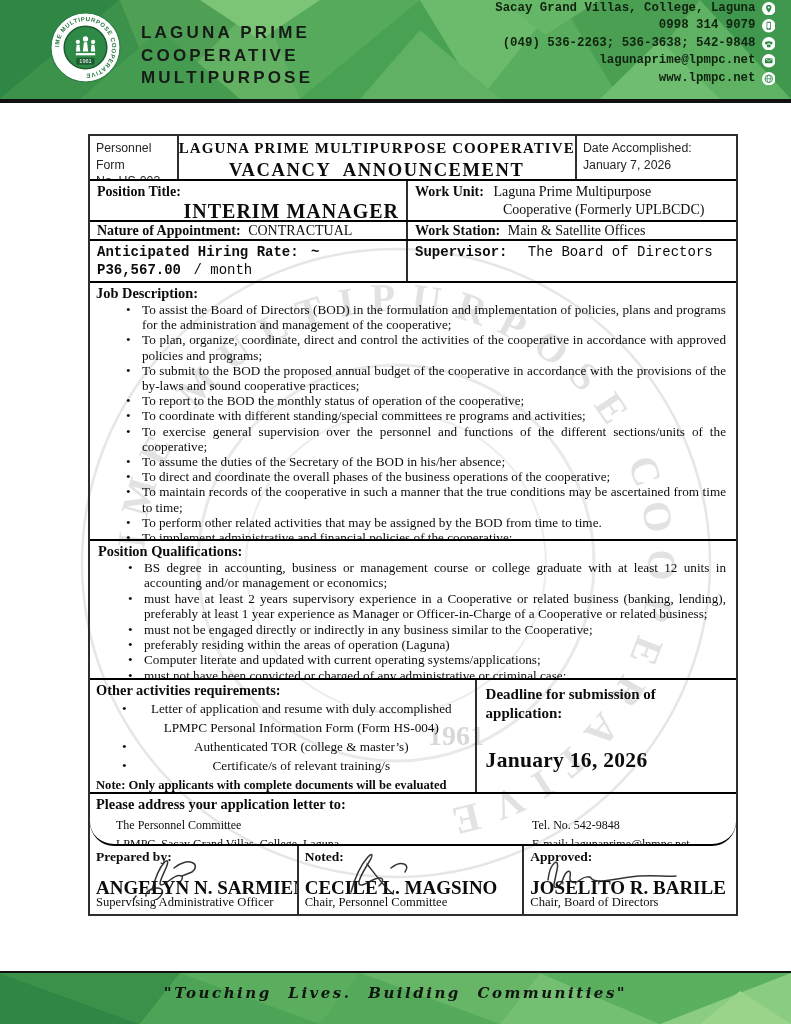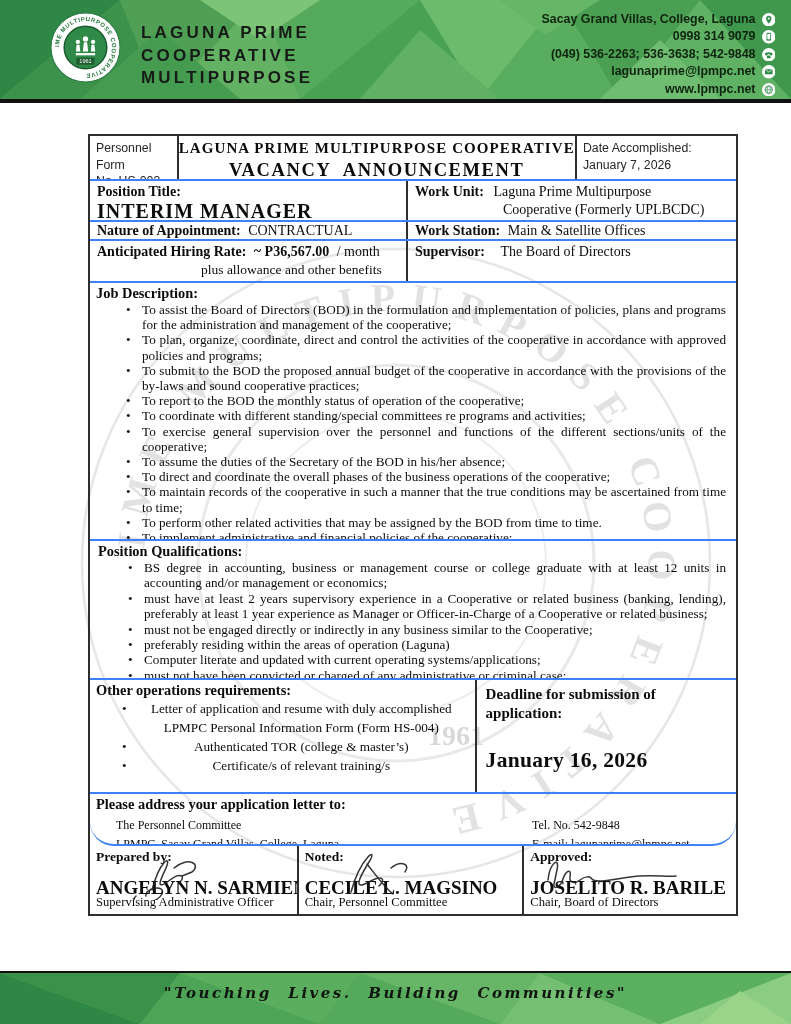--- a/index.html
+++ b/index.html
@@ -11,55 +11,55 @@
   
   .top-band { position:absolute; top:0; left:0; width:791px; height:99px; overflow:hidden; }
   .top-band svg.mosaic { position:absolute; inset:0; }
   .top-rule { position:absolute; top:99px; left:0; width:791px; height:4px; background:#111111; }
 
   .logo-wrap { position:absolute; top:12px; left:50px; width:71px; height:71px; }
 
   .orgname { position:absolute; left:141px; top:22px; font-family:"Liberation Sans",sans-serif;
              font-weight:bold; font-size:17px; letter-spacing:3.2px; line-height:22.5px; color:#171b17; }
 
-  .contacts { position:absolute; right:16px; top:11px; font-family:Liberation Sans, sans-serif;
+  .contacts { position:absolute; right:16px; top:0; font-family:Liberation Mono, monospace;
               font-weight:bold; font-size:12.4px; line-height:17.4px; color:#10230f; }
   .contact-row { display:flex; justify-content:flex-end; align-items:center; gap:6px; }
   .cicon { width:13.5px; height:13.5px; flex:0 0 auto; display:inline-block; }
 
   
   .watermark { position:absolute; left:62px; top:233px; width:668px; height:660px; z-index:1; pointer-events:none; }
 
   
   .doc { position:absolute; left:88px; top:134px; width:650px; border:2px solid #2e2e2e; z-index:2; background:transparent; }
-  .r { display:flex; border-bottom:2px solid #3b82f6; }
+  .r { display:flex; border-bottom:2px solid #000000; }
   .r:last-child { border-bottom:none; }
   .c { overflow:hidden; position:relative; }
   .c.bdr { border-right:2px solid #2e2e2e; }
 
   .r1 { height:45px; }
   .r2 { height:41px; }
   .r3 { height:19px; }
-  .r4 { height:42px; }
+  .r4 { height:42px;font-family:Liberation Mono, monospace; }
   .r-job  { height:258px; }
   .r-qual { height:139px; }
   .r-req  { height:114px; }
   .r-addr { height:52px;border-radius:24px; }
   .r-sig  { height:68px; }
 
   .sans-cell { font-family:"Liberation Sans",sans-serif; font-size:12.3px; line-height:16.5px;
                color:#262626; padding:4px 6px; }
 
   .form-title-cell { text-align:center; padding-top:2px; }
   .org-title { font-weight:bold; font-size:15px; letter-spacing:1.1px; line-height:21px; }
   .doc-title { font-weight:bold; font-size:18.5px; letter-spacing:1.6px; word-spacing:7px; line-height:22px; }
 
   .lbl { font-weight:bold; }
   .cell-pad { padding:2px 7px; font-size:14px; line-height:18px; }
-  .pos-value { text-align:left; font-weight:bold; font-size:20px; letter-spacing:1px; margin-top:1px; }
+  .pos-value { text-align:right; font-weight:bold; font-size:20px; letter-spacing:1px; margin-top:1px; }
   .wu-line2 { margin-left:88px; }
   .rate-note { margin-left:104px; font-size:13.5px; }
   .sup-value { margin-left:12px; }
 
   .sec-head { font-weight:bold; font-size:14.4px; line-height:17px; }
   .sec-pad { padding:2px 8px 2px 6px; }
   ul.blist { list-style:none; }
   ul.blist li { position:relative; margin-left:46px; font-size:13.2px; line-height:15.2px;
                 text-align:justify; padding-right:2px; }
   ul.blist li::before { content:"\2022"; position:absolute; left:-16px; }
@@ -296,26 +296,27 @@
           <li>must not be engaged directly or indirectly in any business similar to the Cooperative;</li>
           <li>preferably residing within the areas of operation (Laguna)</li>
           <li>Computer literate and updated with current operating systems/applications;</li>
           <li>must not have been convicted or charged of any administrative or criminal case;</li>
         </ul>
       </div>
     </div>
 
     <div class="r r-req">
       <div class="c bdr sec-pad req-cell" style="width:389px;">
-        <div class="sec-head">Other operations requirements:</div>
+        <div class="sec-head">Other activities requirements:</div>
         <ul class="blist">
           <li>Letter of application and resume with duly accomplished LPMPC Personal Information Form (Form HS-004)</li>
           <li>Authenticated TOR (college &amp; master’s)</li>
           <li>Certificate/s of relevant training/s</li>
         </ul>
+        <div class="req-note">Note: Only applicants with complete documents will be evaluated</div>
       </div>
       <div class="c deadline-cell" style="width:261px;">
         <div class="deadline-label">Deadline for submission of application:</div>
         <div class="deadline-value">January 16, 2026</div>
       </div>
     </div>
 
     <div class="r r-addr">
       <div class="c sec-pad" style="width:650px;">
         <div class="sec-head">Please address your application letter to:</div>

